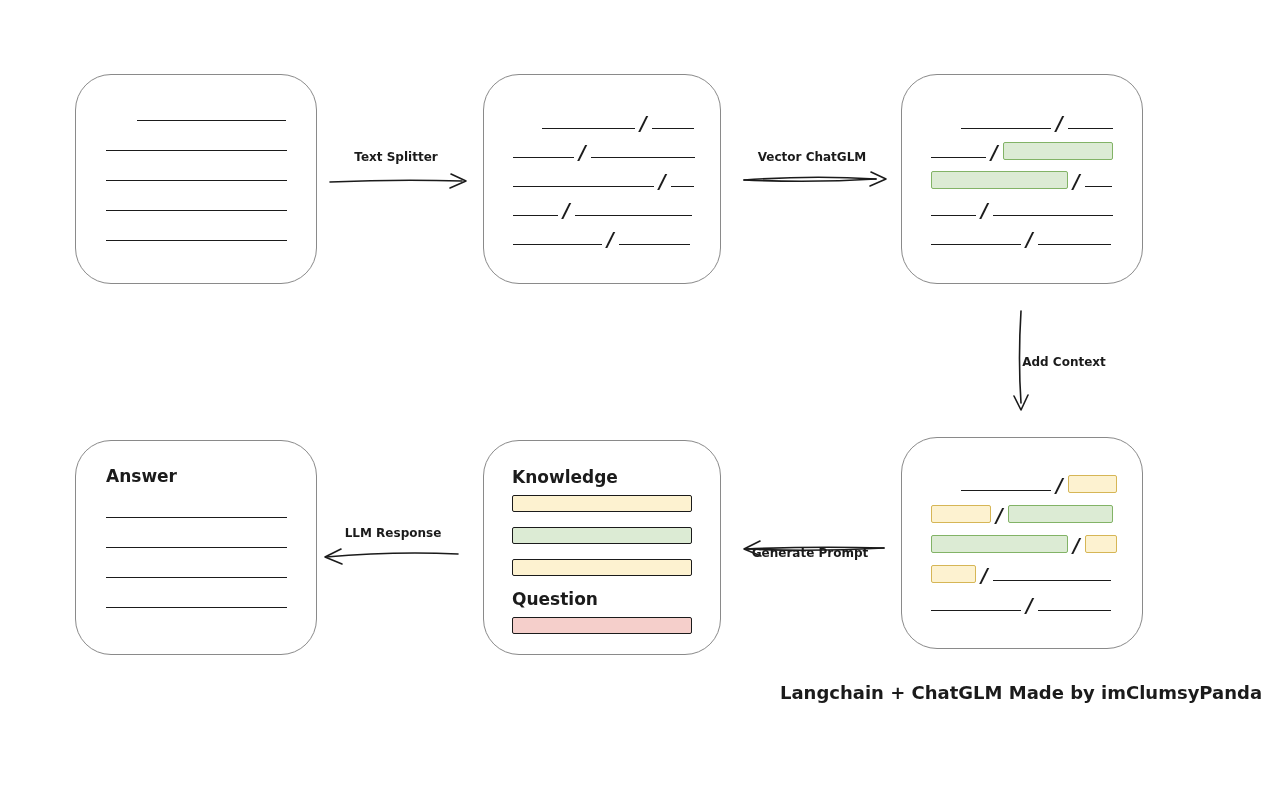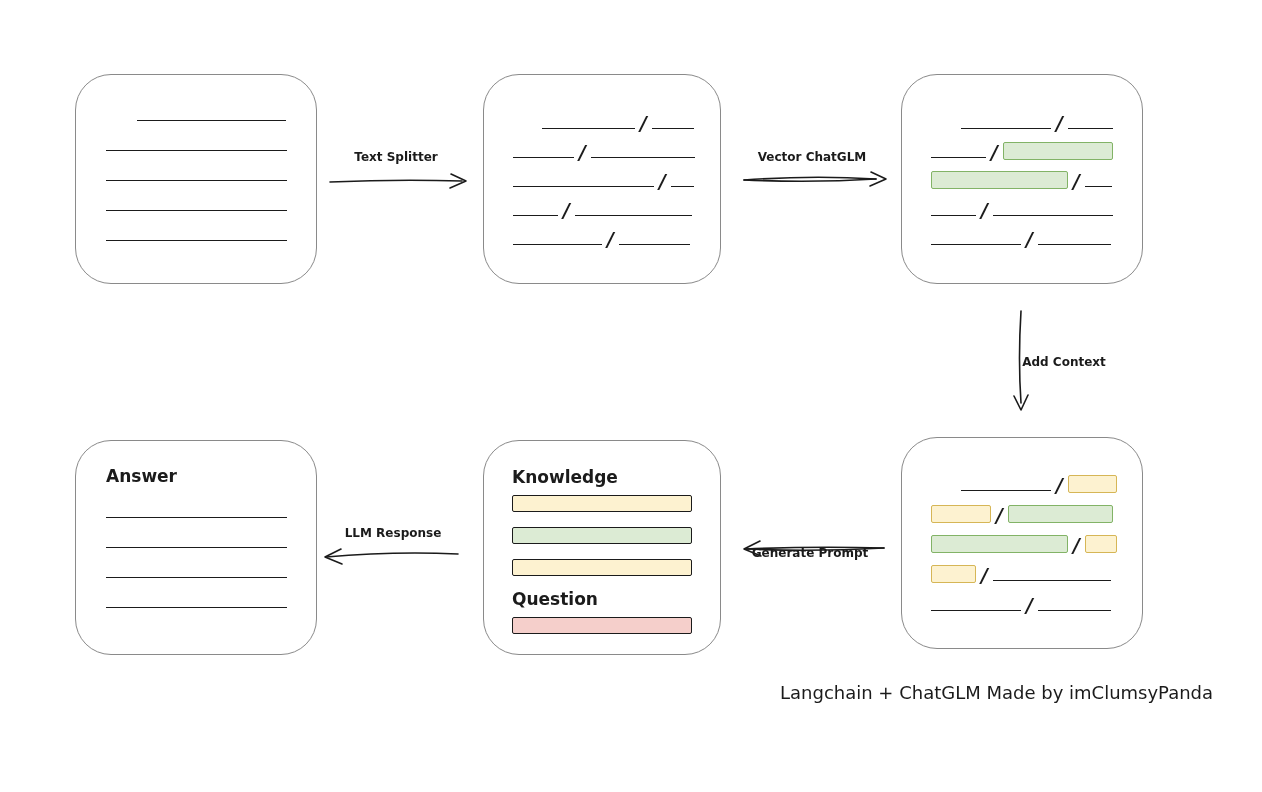--- a/index.html
+++ b/index.html
@@ -42,21 +42,21 @@
 
   .arrow-label{
     position:absolute;font-size:12px;font-weight:bold;line-height:20px;
     text-align:center;white-space:nowrap;
   }
   .arrow-svg{position:absolute;overflow:visible;}
   .arrow-svg path{stroke:var(--line-color,#1b1b1b);stroke-width:1.6;fill:none;stroke-linecap:round;stroke-linejoin:round;}
 
   .credit{
     position:absolute;left:780px;top:682px;width:404px;text-align:left;
-    font-size:18px;font-weight:normal;white-space:nowrap;
+    font-size:18px;font-weight:bold;white-space:nowrap;
   }
 </style>
 </head>
 <body>
 
 <div class="canvas">
 
   <div class="node node-doc">
     <div>
         <div class="seg-row">

